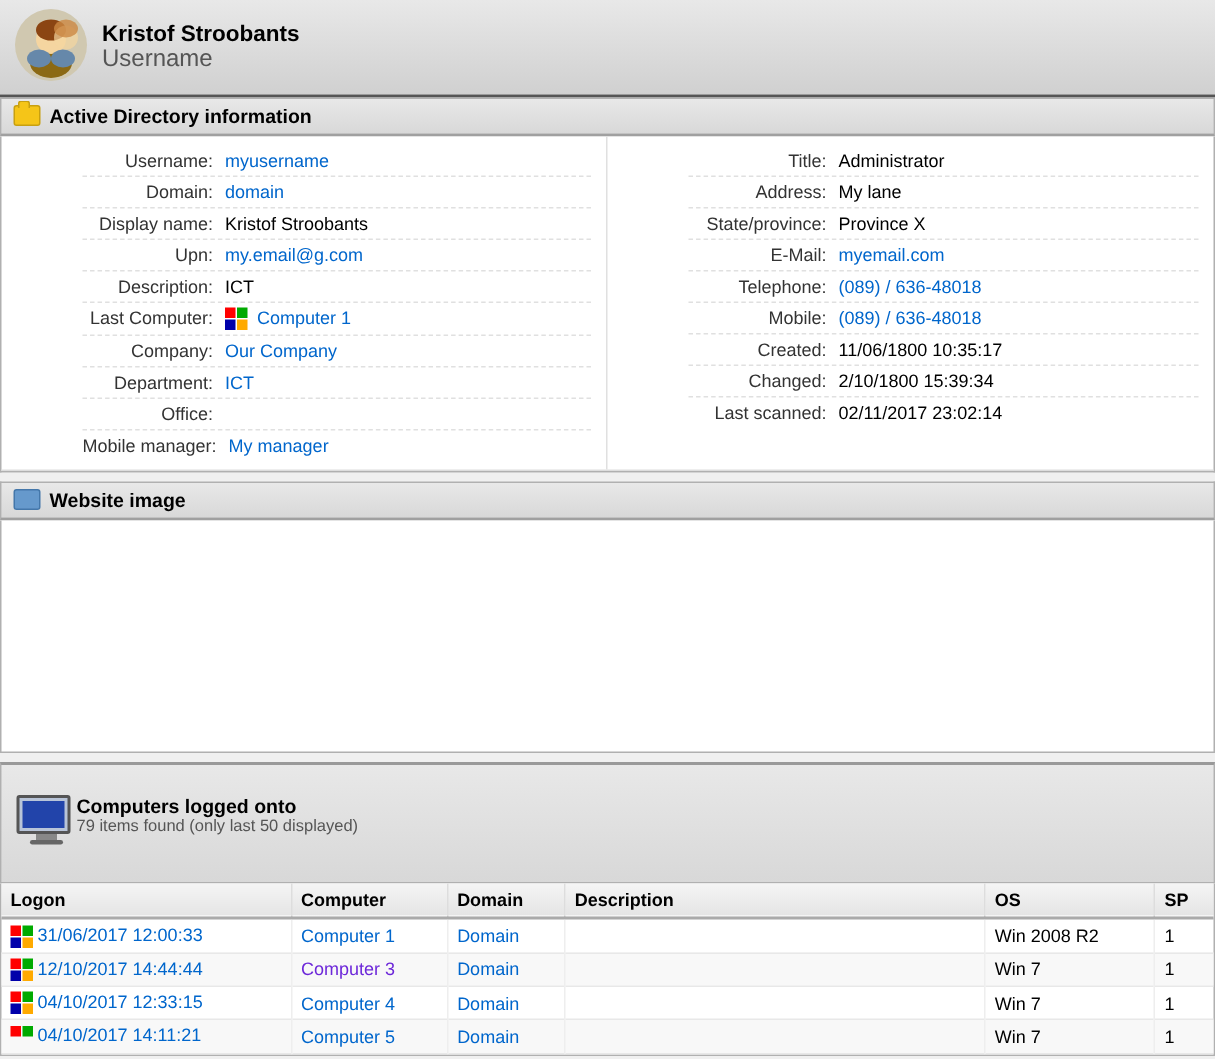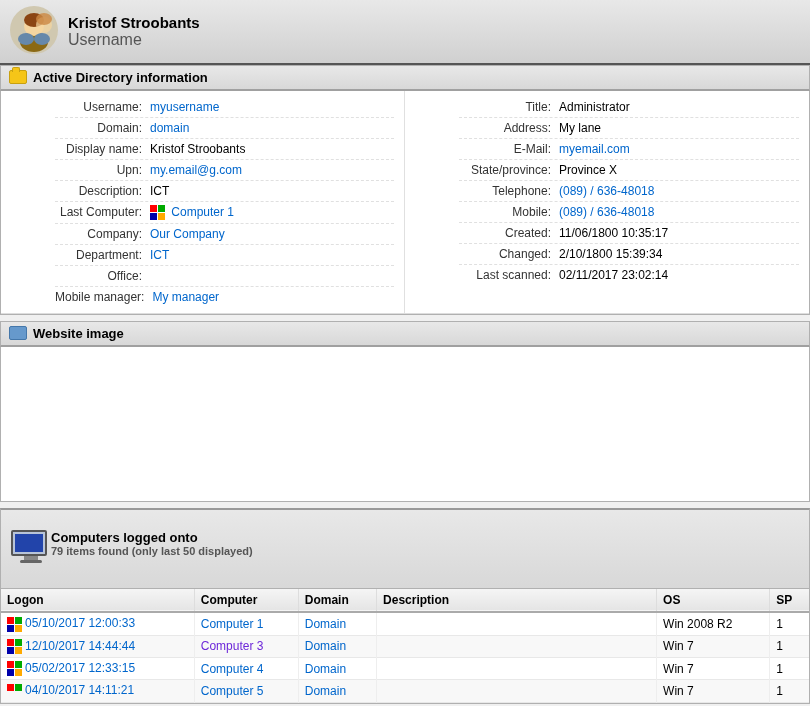--- a/index.html
+++ b/index.html
@@ -22,21 +22,21 @@
     .ad-row { display: flex; align-items: flex-start; padding: 3px 0; border-bottom: 1px dashed #e0e0e0; }
     .ad-row:last-child { border-bottom: none; }
     .ad-label { text-align: right; min-width: 95px; padding-right: 8px; color: #333; font-weight: normal; white-space: nowrap; }
     .ad-value { color: #000; flex: 1; }
     .ad-value a, .link { color: #0066cc; text-decoration: none; }
     .website-content { height: 160px; background: #fff; }
 
     
     .computers-header-bar { background: linear-gradient(to bottom, #e8e8e8, #d8d8d8); border: 1px solid #b0b0b0; border-top: 2px solid #999; display: flex; align-items: flex-start; padding: 20px 10px; }
     .computers-title { font-size: 13px; font-weight: bold; }
-    .computers-subtitle { font-size: 11px; color: #555; font-weight: bold; }
+    .computers-subtitle { font-size: 11px; color: #555; }
 
     
     .table-container { border: 1px solid #b0b0b0; border-top: none; background: #fff; }
     table { width: 100%; border-collapse: collapse; }
     thead tr { background: linear-gradient(to bottom, #f5f5f5, #e5e5e5); border-bottom: 2px solid #aaa; }
     thead th { text-align: left; padding: 4px 6px; border-right: 1px solid #ddd; font-weight: bold; font-size: 12px; }
     thead th:last-child { border-right: none; }
     tbody tr { border-bottom: 1px solid #e8e8e8; }
     tbody tr:nth-child(even) { background: #f8f8f8; }
     tbody td { padding: 3px 6px; font-size: 12px; border-right: 1px solid #eee; }
@@ -137,26 +137,26 @@
       <div class="ad-col">
         <div class="ad-row">
           <span class="ad-label" style="min-width:100px;">Title:</span>
           <span class="ad-value">Administrator</span>
         </div>
         <div class="ad-row">
           <span class="ad-label" style="min-width:100px;">Address:</span>
           <span class="ad-value">My lane</span>
         </div>
         <div class="ad-row">
+          <span class="ad-label" style="min-width:100px;">State/province:</span>
+          <span class="ad-value">Province X</span>
+        </div>
+        <div class="ad-row">
           <span class="ad-label" style="min-width:100px;">E-Mail:</span>
           <span class="ad-value"><a href="#">myemail.com</a></span>
-        </div>
-        <div class="ad-row">
-          <span class="ad-label" style="min-width:100px;">State/province:</span>
-          <span class="ad-value">Province X</span>
         </div>
         <div class="ad-row">
           <span class="ad-label" style="min-width:100px;">Telephone:</span>
           <span class="ad-value"><a href="#">(089) / 636-48018</a></span>
         </div>
         <div class="ad-row">
           <span class="ad-label" style="min-width:100px;">Mobile:</span>
           <span class="ad-value"><a href="#">(089) / 636-48018</a></span>
         </div>
         <div class="ad-row">
@@ -211,21 +211,21 @@
           <th>SP</th>
         </tr>
       </thead>
       <tbody id="computers-tbody">
       <tr>
     <td><span style="display:inline-grid;grid-template-columns:7px 7px;grid-template-rows:7px 7px;gap:1px;vertical-align:middle;margin-right:3px;">
                 <span style="background:#f00;width:7px;height:7px;"></span>
                 <span style="background:#0a0;width:7px;height:7px;"></span>
                 <span style="background:#00a;width:7px;height:7px;"></span>
                 <span style="background:#fa0;width:7px;height:7px;"></span>
-              </span><span style="color:#0066cc;">05/10/2017 12:00:33</span></td>
+              </span><span style="color:#0066cc;">31/06/2017 12:00:33</span></td>
     <td><a href="#" style="color:#0066cc;text-decoration:none;">Computer 1</a></td>
     <td><a href="#" style="color:#0066cc;text-decoration:none;">Domain</a></td>
     <td></td>
     <td>Win 2008 R2</td>
     <td>1</td>
   </tr>
           <tr>
     <td><span style="display:inline-grid;grid-template-columns:7px 7px;grid-template-rows:7px 7px;gap:1px;vertical-align:middle;margin-right:3px;">
                 <span style="background:#f00;width:7px;height:7px;"></span>
                 <span style="background:#0a0;width:7px;height:7px;"></span>
@@ -237,21 +237,21 @@
     <td></td>
     <td>Win 7</td>
     <td>1</td>
   </tr>
           <tr>
     <td><span style="display:inline-grid;grid-template-columns:7px 7px;grid-template-rows:7px 7px;gap:1px;vertical-align:middle;margin-right:3px;">
                 <span style="background:#f00;width:7px;height:7px;"></span>
                 <span style="background:#0a0;width:7px;height:7px;"></span>
                 <span style="background:#00a;width:7px;height:7px;"></span>
                 <span style="background:#fa0;width:7px;height:7px;"></span>
-              </span><span style="color:#0066cc;">05/02/2017 12:33:15</span></td>
+              </span><span style="color:#0066cc;">04/10/2017 12:33:15</span></td>
     <td><a href="#" style="color:#0066cc;text-decoration:none;">Computer 4</a></td>
     <td><a href="#" style="color:#0066cc;text-decoration:none;">Domain</a></td>
     <td></td>
     <td>Win 7</td>
     <td>1</td>
   </tr>
           <tr>
     <td><span style="display:inline-grid;grid-template-columns:7px 7px;grid-template-rows:7px 7px;gap:1px;vertical-align:middle;margin-right:3px;">
                 <span style="background:#f00;width:7px;height:7px;"></span>
                 <span style="background:#0a0;width:7px;height:7px;"></span>

